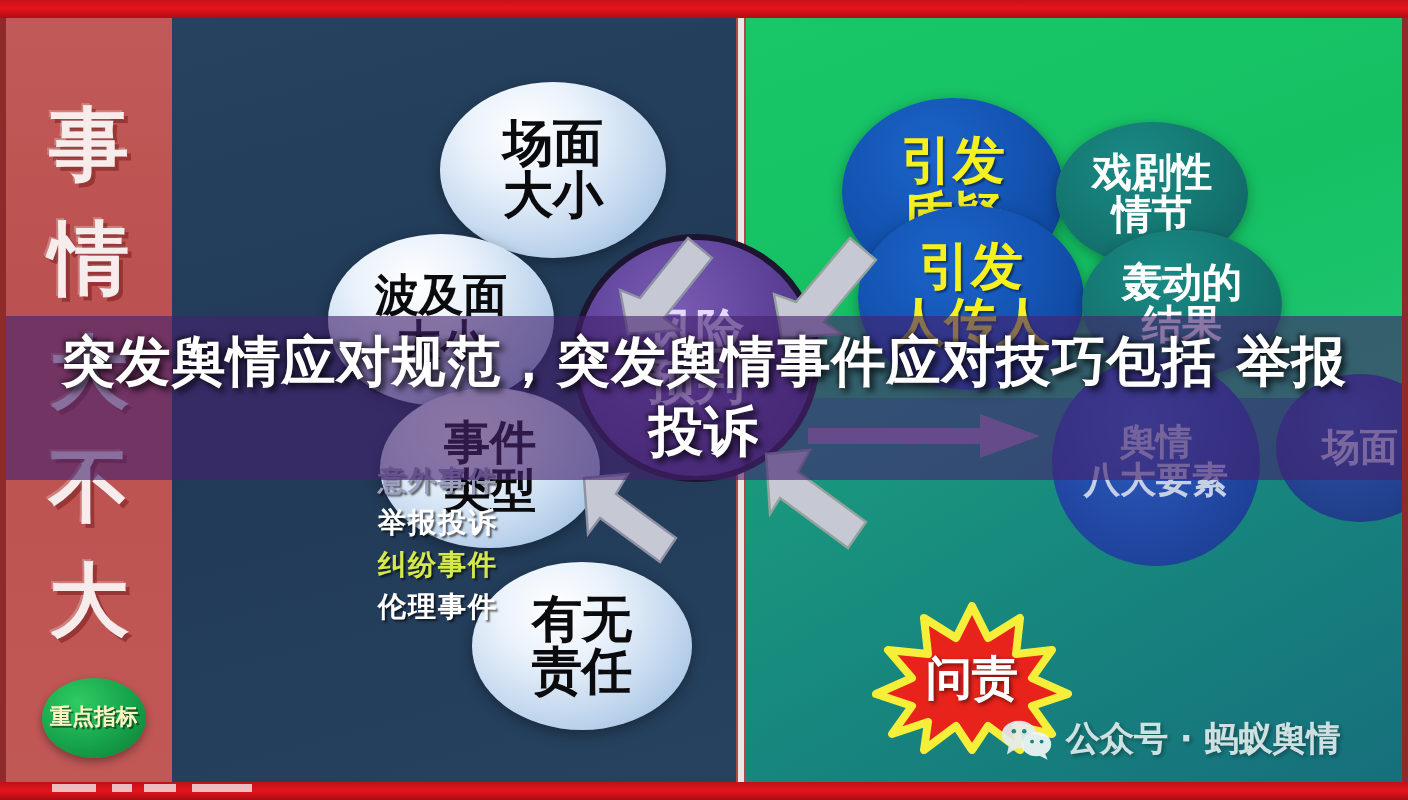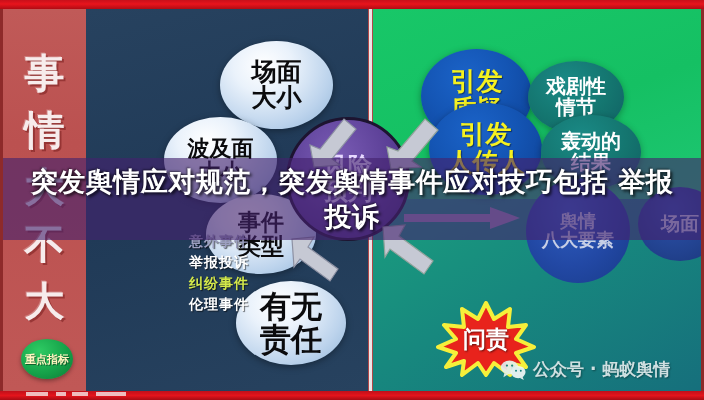--- a/index.html
+++ b/index.html
@@ -96,22 +96,22 @@
   .bub-teal{
     background:radial-gradient(ellipse at 40% 30%,#1a8a86 0%,#14756f 55%,#105e62 100%);
     color:#ffffff;
     box-shadow:0 2px 7px rgba(0,0,0,.3);
   }
   .txt-yellow{color:#f5f11f;text-shadow:1px 1px 1px rgba(0,0,0,.45);}
 
   
   #b-changmian{left:134px;top:32px;width:113px;height:88px;font-size:25px;}
   #b-bojimian{left:78px;top:108px;width:113px;height:86px;font-size:22px;}
-  #b-shijian{left:120px;top:185px;width:110px;height:80px;font-size:23px;}
-  #b-youwu{left:150px;top:272px;width:110px;height:84px;font-size:31px;}
+  #b-shijian{left:104px;top:185px;width:110px;height:80px;font-size:23px;}
+  #b-youwu{left:150px;top:272px;width:110px;height:84px;font-size:25px;}
   #b-yinfazhiyi{left:48px;top:40px;width:111px;height:94px;font-size:26px;}
   #b-xijuxing{left:155px;top:52px;width:96px;height:72px;font-size:20px;}
   #b-yinfarenchuan{left:56px;top:94px;width:113px;height:92px;font-size:26px;}
   #b-hongdong{left:168px;top:106px;width:100px;height:74px;font-size:20px;}
 
   .right-inner{position:absolute;left:287px;top:0;width:328px;height:272px;}
 
   
   .center-circle{
     position:absolute;left:200px;top:108px;width:118px;height:118px;

